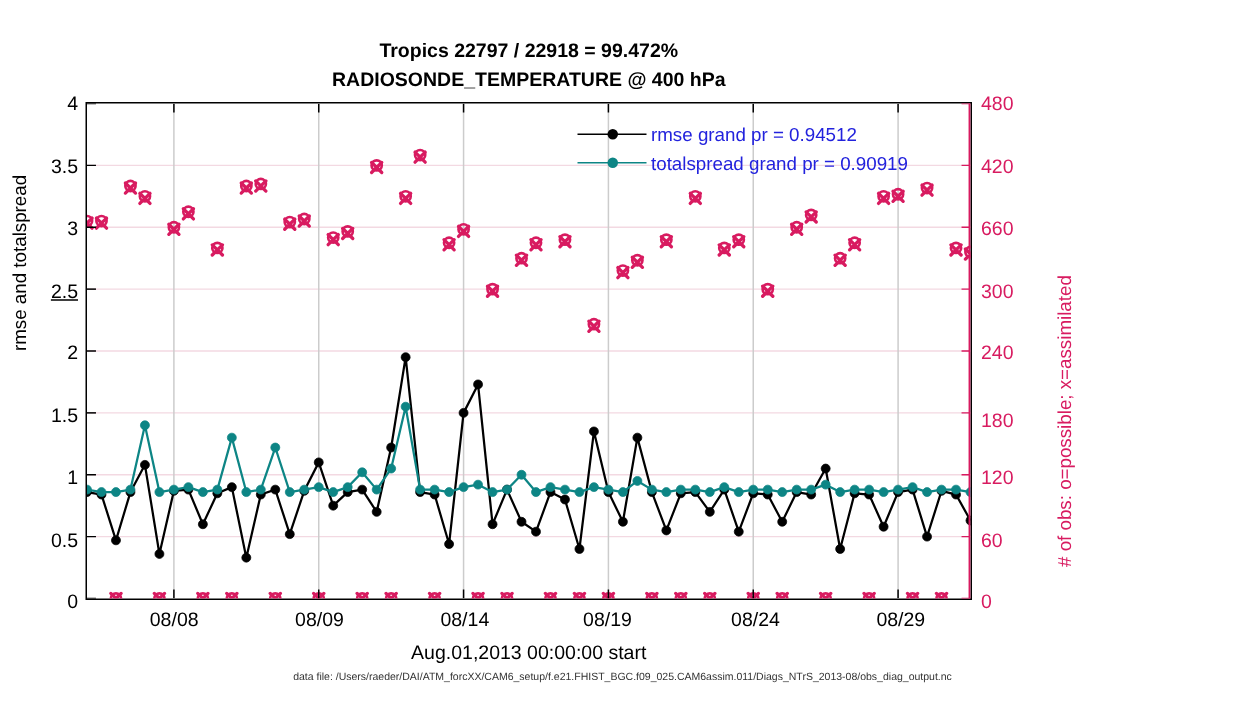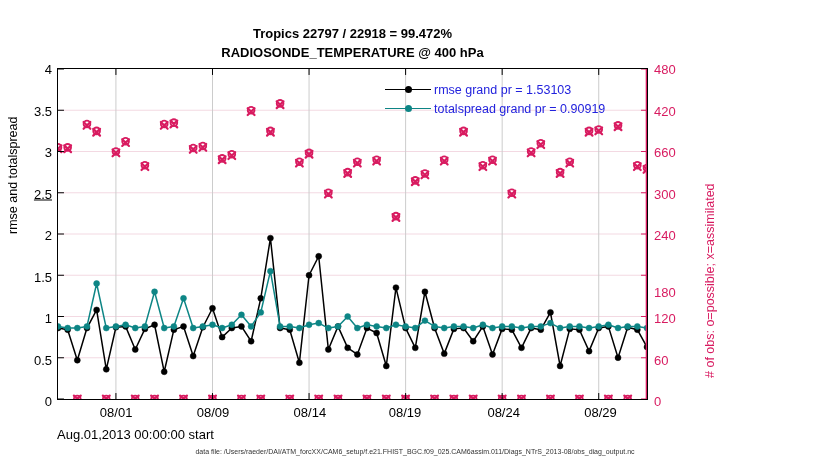--- a/index.html
+++ b/index.html
@@ -97,20 +97,21 @@
     transform-origin: left top;
     font-size: 12.5px;
     color: #d81b60;
     white-space: nowrap;
   }
   .xlabel {
     position: absolute;
     left: 57px;
     top: 427px;
     width: 591px;
+    text-align: center;
     font-size: 13px;
     color: #000000;
   }
   .footer-note {
     position: absolute;
     left: 0;
     top: 448px;
     width: 830px;
     text-align: center;
     font-size: 7px;
@@ -480,43 +481,43 @@
       <div class="ytick-left" style="top: 249px;">1</div>
       <div class="ytick-left" style="top: 207.5px;">1.5</div>
       <div class="ytick-left" style="top: 166px;">2</div>
       <div class="ytick-left" style="top: 124.5px; text-decoration: underline;">2.5</div>
       <div class="ytick-left" style="top: 83px;">3</div>
       <div class="ytick-left" style="top: 41.5px;">3.5</div>
       <div class="ytick-left" style="top: 0px;">4</div>
       <div class="ytick-right" style="top: 332px;">0</div>
       <div class="ytick-right" style="top: 290.5px;">60</div>
       <div class="ytick-right" style="top: 249px;">120</div>
-      <div class="ytick-right" style="top: 223px;">180</div>
+      <div class="ytick-right" style="top: 211px;">180</div>
       <div class="ytick-right" style="top: 166px;">240</div>
       <div class="ytick-right" style="top: 124.5px;">300</div>
       <div class="ytick-right" style="top: 83px;">660</div>
       <div class="ytick-right" style="top: 41.5px;">420</div>
       <div class="ytick-right" style="top: 0px;">480</div>
-      <div class="xtick" style="left: 58.1311px;">08/01</div>
+      <div class="xtick" style="left: 58.1311px;">08/08</div>
       <div class="xtick" style="left: 155.016px;">08/09</div>
       <div class="xtick" style="left: 251.902px;">08/14</div>
       <div class="xtick" style="left: 347px;">08/19</div>
       <div class="xtick" style="left: 445.672px;">08/24</div>
       <div class="xtick" style="left: 542.557px;">08/29</div>
     </div>
 
   <div class="xlabel">Aug.01,2013 00:00:00 start</div>
 
   <div class="legend">
     <div class="legend-row">
       <span class="legend-swatch">
         <span class="lg-line" style="background:#000000"></span>
         <span class="lg-dot" style="background:#000000"></span>
       </span>
-      <span class="legend-text">rmse grand pr = 1.53103</span>
+      <span class="legend-text">rmse grand pr = 0.94512</span>
     </div>
     <div class="legend-row">
       <span class="legend-swatch">
         <span class="lg-line" style="background:#0d8585"></span>
         <span class="lg-dot" style="background:#0d8585"></span>
       </span>
       <span class="legend-text">totalspread grand pr = 0.90919</span>
     </div>
   </div>
 

